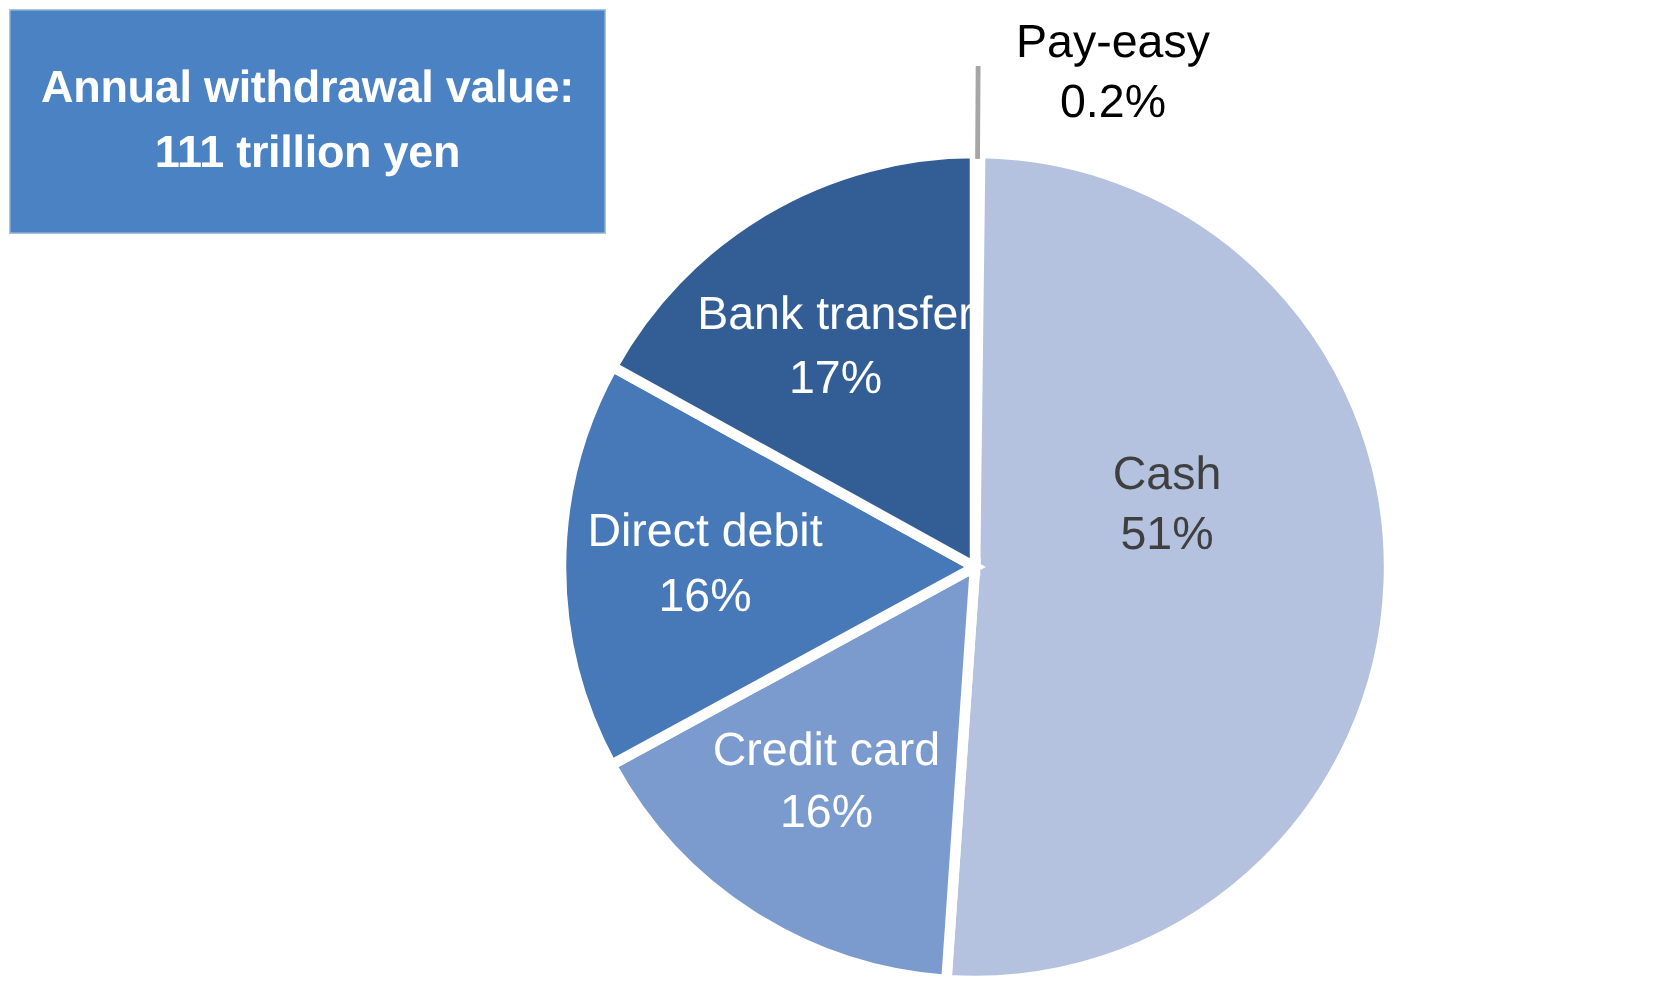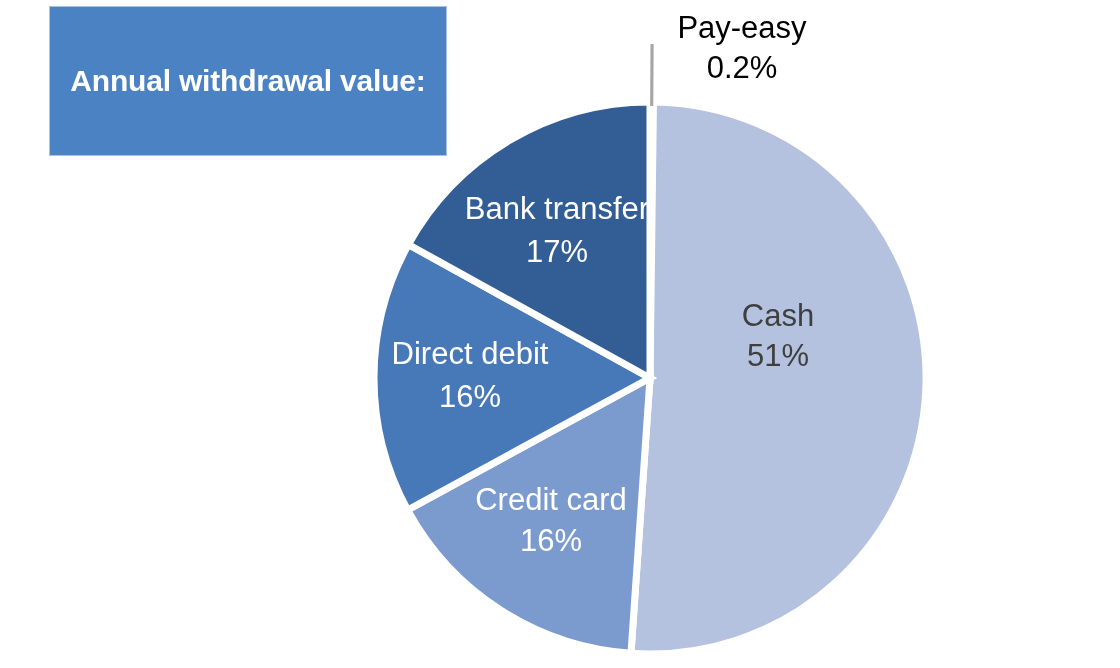--- a/index.html
+++ b/index.html
@@ -28,21 +28,20 @@
     box-sizing: border-box;
     display: flex;
     flex-direction: column;
     align-items: center;
     justify-content: center;
     color: #ffffff;
     font-weight: bold;
     font-size: 30px;
     line-height: 1.42;
     letter-spacing: -0.2px;
-    margin-left: 43px;
   }
   #info-box .line {
     white-space: nowrap;
   }
 
   
   #chart-svg {
     position: absolute;
     left: 0;
     top: 0;
@@ -67,20 +66,21 @@
   .label-dark  { fill: #3F3F3F; }
   .label-black { fill: #000000; }
 </style>
 </head>
 <body>
 
 <div id="page">
 
   <div id="info-box">
     <div class="line">Annual withdrawal value:</div>
+    <div class="line">111 trillion yen</div>
   </div>
 
   <svg id="chart-svg" width="1120" height="668" viewBox="0 0 1120 668">
     <g id="slices-group">
         <path d="M 650 378 L 650.00 102.00 A 276 276 0 0 1 653.46 102.02 Z" fill="#9FAFC9" class="slice-path"></path>
         <path d="M 650 378 L 653.46 102.02 A 276 276 0 1 1 630.98 653.34 Z" fill="#B4C2DF" class="slice-path"></path>
         <path d="M 650 378 L 630.98 653.34 A 276 276 0 0 1 407.59 509.96 Z" fill="#7B9BCE" class="slice-path"></path>
         <path d="M 650 378 L 407.59 509.96 A 276 276 0 0 1 408.42 244.52 Z" fill="#4778B8" class="slice-path"></path>
         <path d="M 650 378 L 408.42 244.52 A 276 276 0 0 1 650.00 102.00 Z" fill="#335E95" class="slice-path"></path>
       </g>

